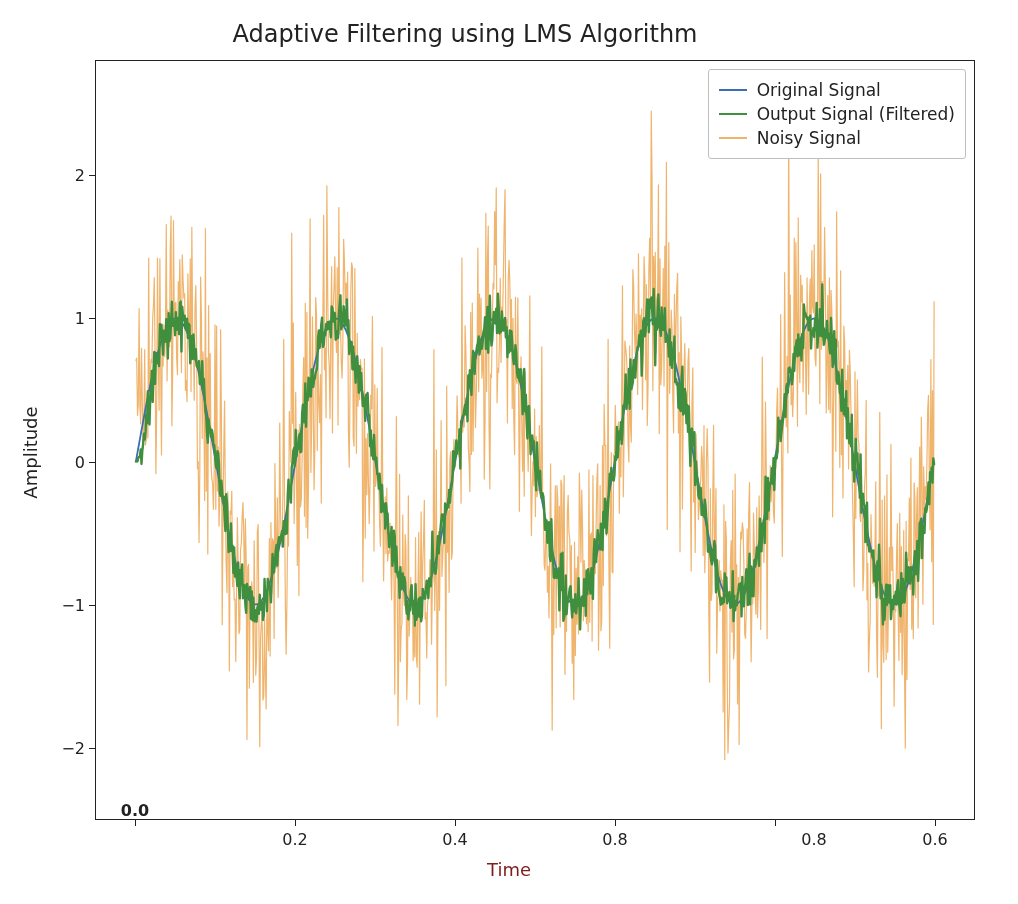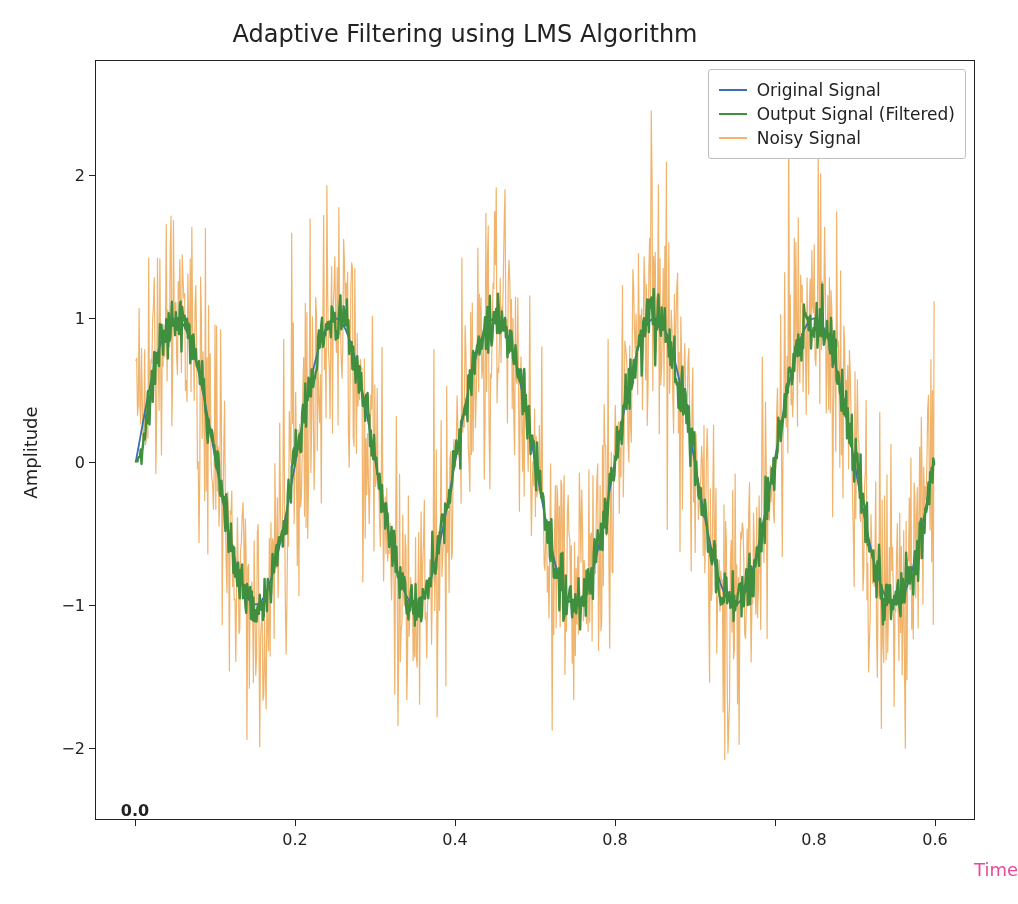--- a/index.html
+++ b/index.html
@@ -38,23 +38,23 @@
     width: 930px;
     text-align: center;
     font-size: 24px;
     color: #222;
   }
   .xlabel {
     position: absolute;
     bottom: 24px;
     left: 0;
     width: 1018px;
-    text-align: right;
+    text-align: center;
     font-size: 18px;
-    color: #ec4899;
+    color: #7f1d1d;
   }
   .ylabel {
     position: absolute;
     left: 18px;
     top: 0;
     height: 904px;
     width: 24px;
     display: flex;
     align-items: center;
     justify-content: center;

